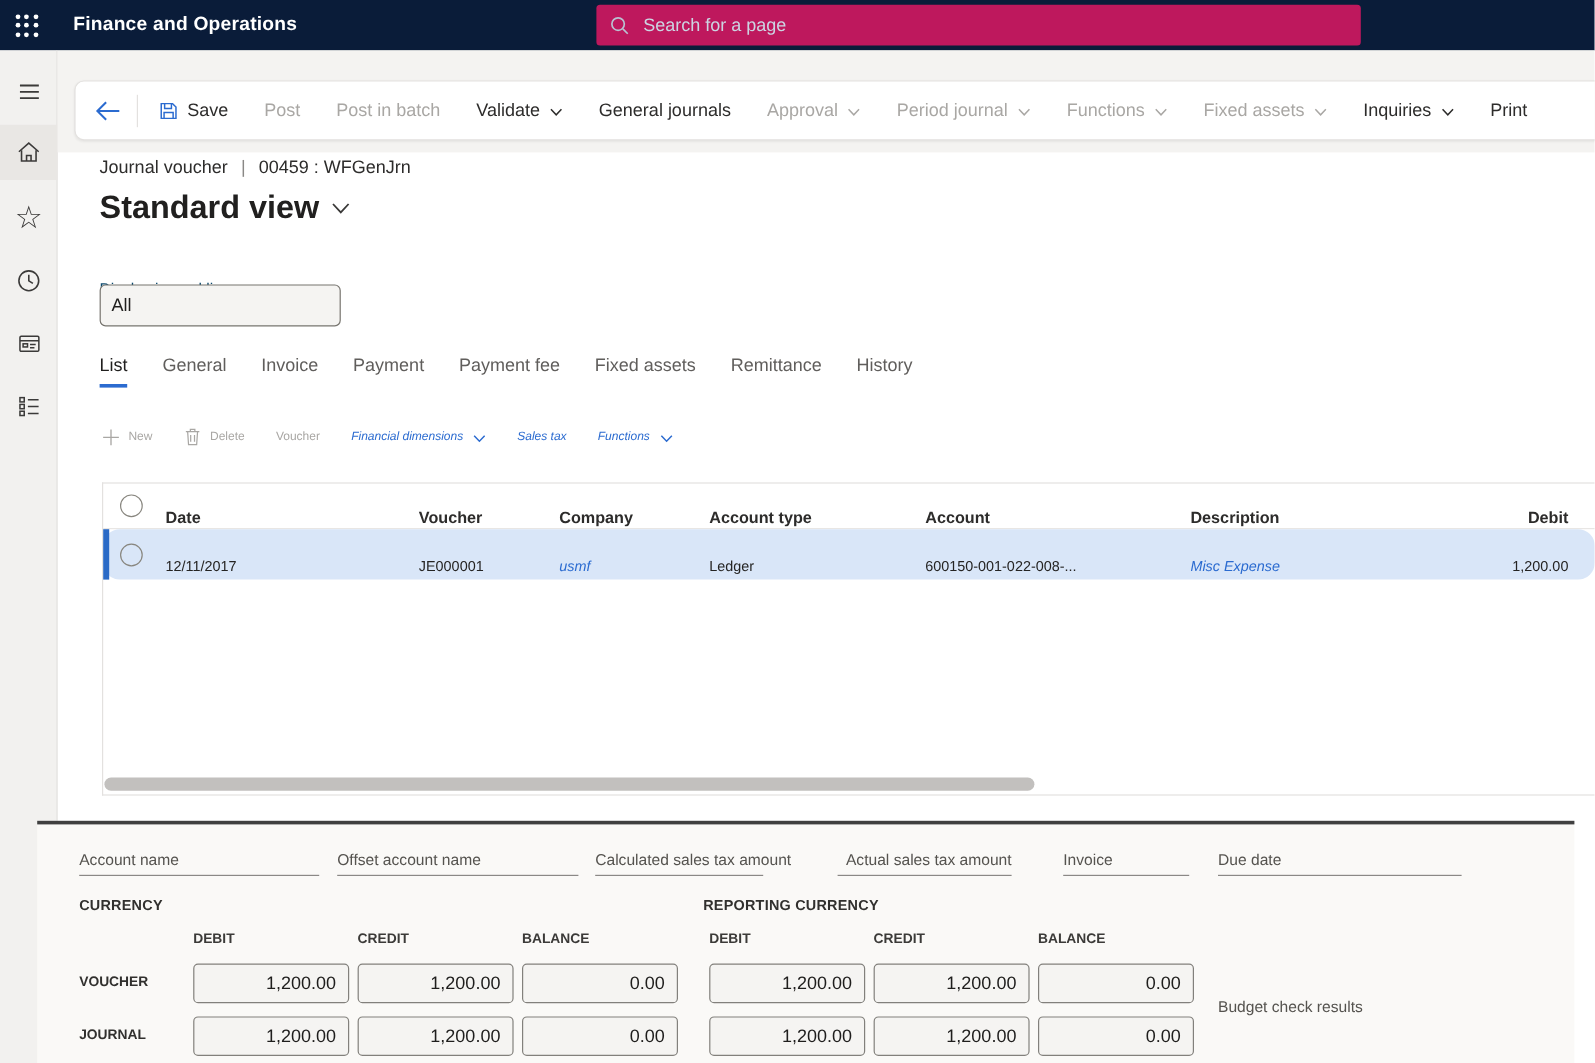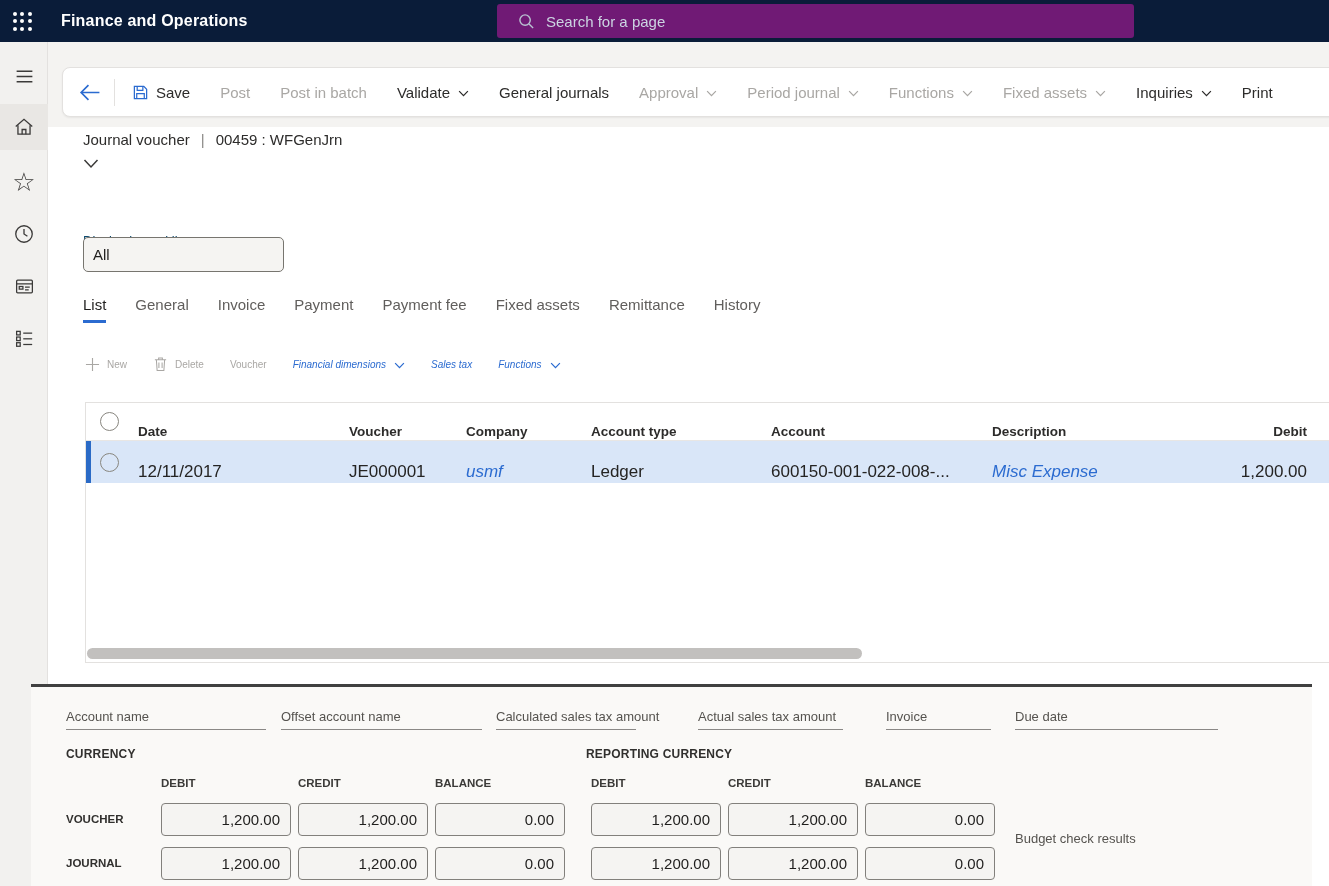--- a/index.html
+++ b/index.html
@@ -8,21 +8,21 @@
   button { background:none; border:none; font:inherit; color:inherit; padding:0; text-align:left; cursor:default; }
   svg { display:block; flex:0 0 auto; }
   .screen { position:relative; width:1329px; height:886px; background:#ffffff; overflow:hidden; }
 
   
   .topbar { position:absolute; left:0; top:0; width:1329px; height:42px; background:#0a1c39; display:flex; align-items:center; }
   .waffle { width:44px; height:42px; display:flex; align-items:center; justify-content:center; }
   .waffle-grid { display:grid; grid-template-columns:repeat(3,4px); grid-gap:3.5px; }
   .waffle-grid i { width:4px; height:4px; background:#ffffff; border-radius:50%; }
   .app-title { color:#ffffff; font-weight:700; font-size:16px; margin-left:17px; letter-spacing:.2px; }
-  .searchbox { position:absolute; left:497px; top:4px; width:637px; height:34px; background:#701a75; border-radius:3px; display:flex; align-items:center; padding-left:21px;text-align:right; }
+  .searchbox { position:absolute; left:497px; top:4px; width:637px; height:34px; background:#be185d; border-radius:3px; display:flex; align-items:center; padding-left:11px;text-align:right; }
   .searchbox .ph { color:#ccd4e2; font-size:15px; margin-left:11px; }
 
   
   .sidebar { position:absolute; left:0; top:42px; width:48px; height:844px; background:#f2f1ef; border-right:1px solid #e3e1df; }
   .side-btn { width:48px; height:44px; display:flex; align-items:center; justify-content:center; color:#3b3a39; }
   .side-btn.first { margin-top:12px; }
   .side-btn.home { height:46px; margin-top:6px; background:#e9e7e4; }
   .side-btn.gap10 { margin-top:10px; }
   .side-btn.gap8 { margin-top:8px; }
   .star-glyph { font-family:"DejaVu Sans", sans-serif; font-size:26px; line-height:1; color:#3b3a39; }
@@ -51,21 +51,21 @@
   
   .grid-toolbar { position:absolute; left:85px; top:356px; display:flex; align-items:center; gap:26px; font-size:10px; }
   .gt-item { display:flex; align-items:center; gap:7px; }
   .gt-item.disabled { color:#a9a7a4; }
   .gt-item.link { color:#2b6bd0; }
 
   
   .grid { position:absolute; left:85px; top:402px; width:1244px; height:261px; background:#ffffff; border:1px solid #e3e1df; border-right:none; }
   .grid-head, .grid-row { display:grid; grid-template-columns:44px 211px 117px 125px 180px 221px 197px 1fr; align-items:center; }
   .grid-head { height:38px; border-bottom:1px solid #e8e6e4; font-size:13.5px; font-weight:700; color:#2d2c2b; }
-  .grid-row { height:42px; font-size:17px; position:relative; }
+  .grid-row { height:42px; font-size:12px; position:relative;border-radius:14px; }
   .grid-row.selected { background:#d9e6f8; }
   .sel-bar { position:absolute; left:0; top:0; bottom:0; width:5px; background:#2a6ac6; }
   .cell { padding-left:8px; overflow:hidden; white-space:nowrap;margin-top:20px; }
   .cell-right { text-align:right; padding-right:22px; }
   .radio { width:19px; height:19px; border:1px solid #88867f; border-radius:50%; margin-left:14px; background:transparent; }
   .link { color:#2b6bd0;font-style:italic; }
   .hscroll { position:absolute; left:1px; bottom:3px; width:1242px; height:11px; }
   .hscroll .thumb { width:775px; height:11px; background:#c2c0be; border-radius:6px; }
 
   
@@ -215,20 +215,21 @@
     </button>
     <button class="tb-item">
       <span>Print</span>
     </button>
   </div>
 
   <div class="breadcrumb">
     <span>Journal voucher</span><span class="pipe">|</span><span>00459 : WFGenJrn</span>
   </div>
   <button class="view-title">
+    <span>Standard view</span>
     <svg width="16" height="11" viewBox="0 0 16 11" fill="none" stroke="#3a3938" stroke-width="1.5">
         <path d="M1.5 2l6.5 7 6.5-7"></path>
       </svg>
   </button>
 
   <div class="filter-label">Display journal lines</div>
   <div class="filter-input">All</div>
 
   <div class="tabs">
     <button class="tab active">List</button>
@@ -308,21 +309,21 @@
       <div class="dline" style="width:200px;"></div>
     </div>
     <div class="dfield" style="left:250px;">
       <div class="dlabel">Offset account name</div>
       <div class="dline" style="width:201px;"></div>
     </div>
     <div class="dfield" style="left:465px;">
       <div class="dlabel">Calculated sales tax amount</div>
       <div class="dline" style="width:140px;"></div>
     </div>
-    <div class="dfield" style="left:667px;">
+    <div class="dfield" style="left:667px;text-align:right;">
       <div class="dlabel">Actual sales tax amount</div>
       <div class="dline" style="width:145px;"></div>
     </div>
     <div class="dfield" style="left:855px;">
       <div class="dlabel">Invoice</div>
       <div class="dline" style="width:105px;"></div>
     </div>
     <div class="dfield" style="left:984px;">
       <div class="dlabel">Due date</div>
       <div class="dline" style="width:203px;"></div>

